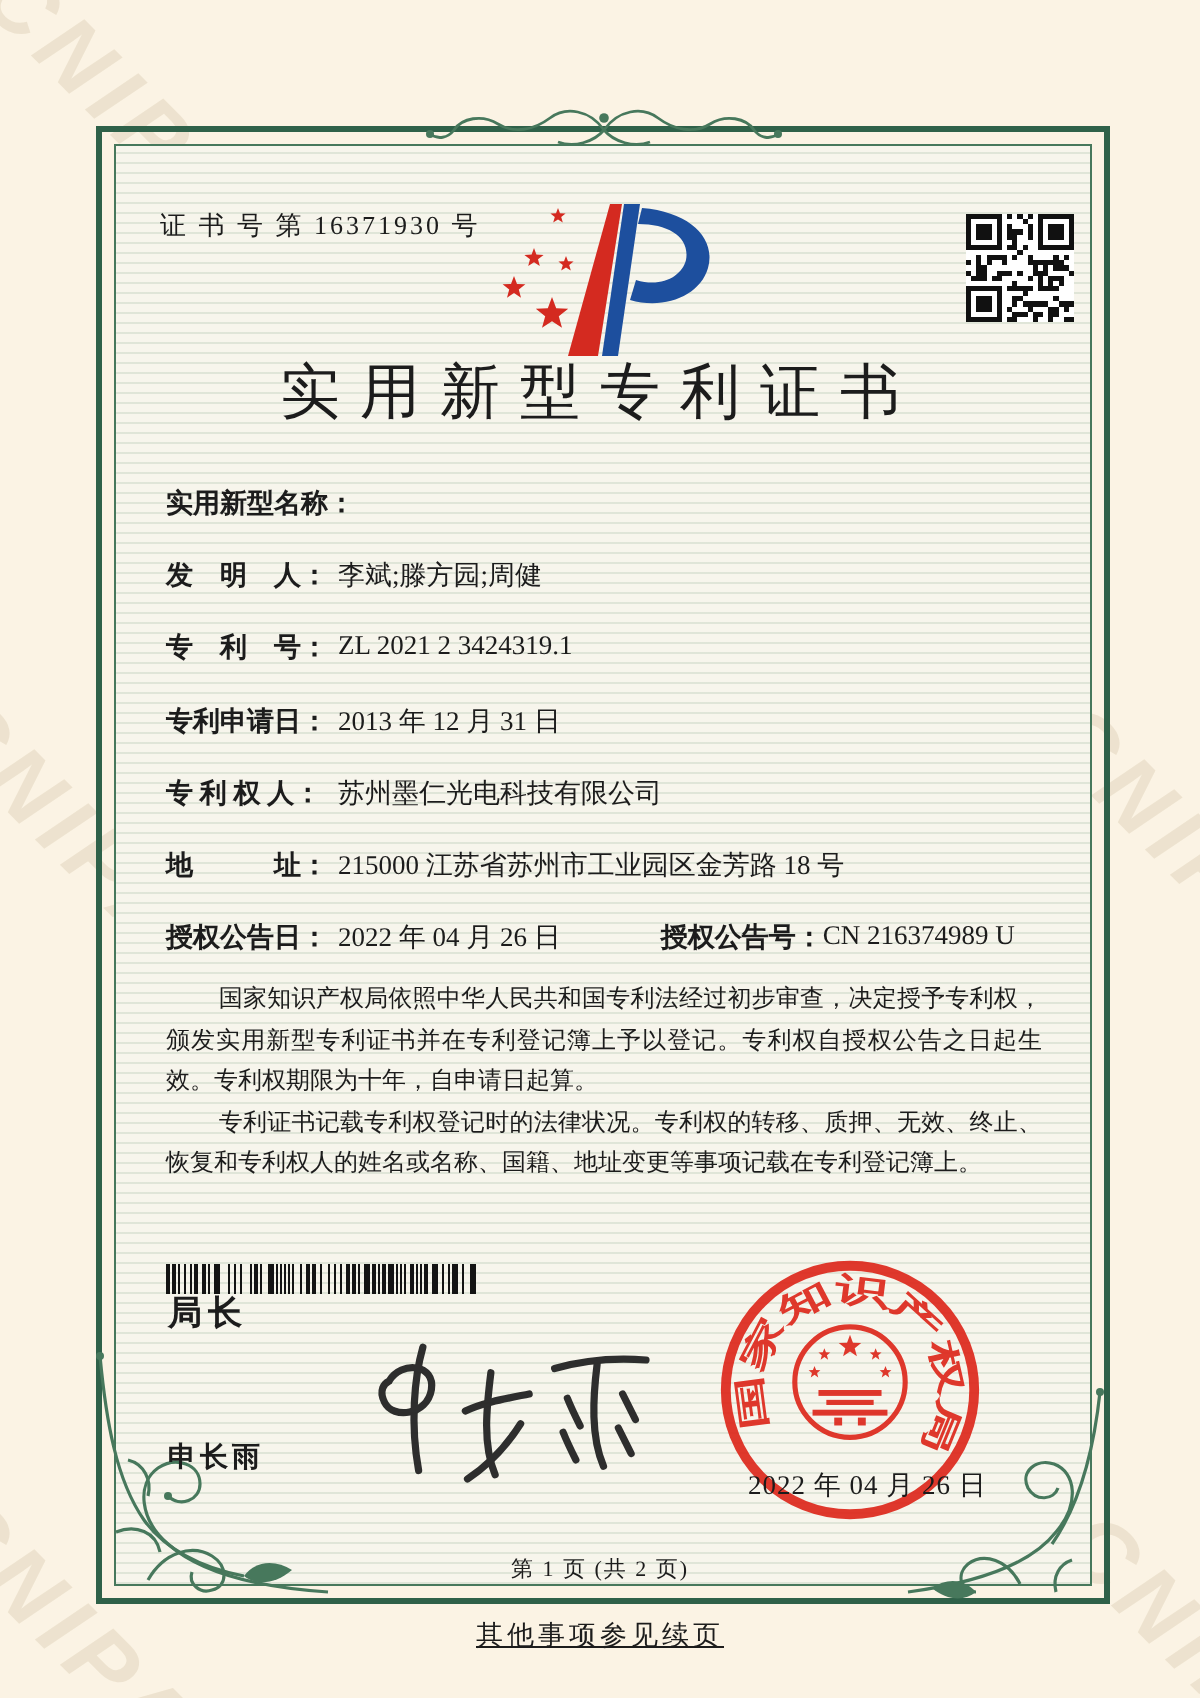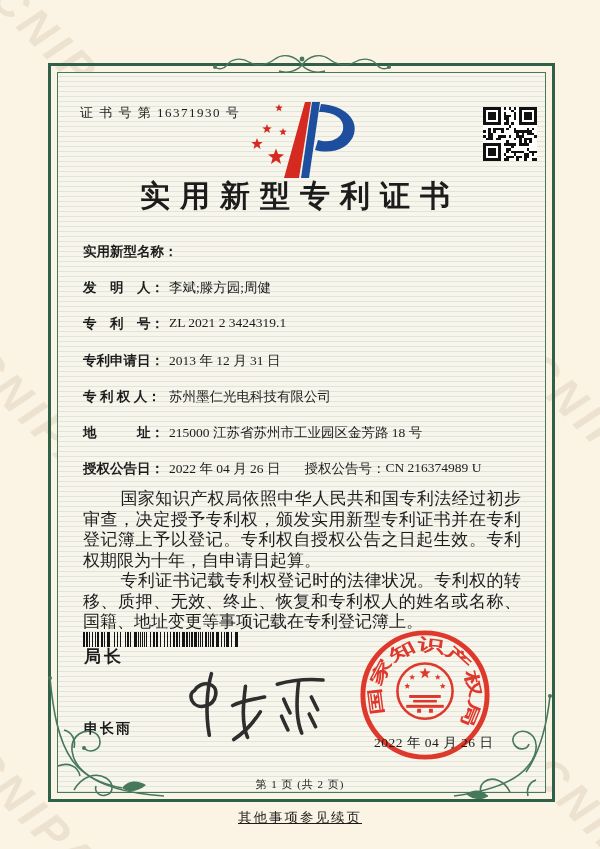--- a/index.html
+++ b/index.html
@@ -27,30 +27,30 @@
     background:
       repeating-linear-gradient(0deg, rgba(130,165,135,.20) 0 1px, rgba(0,0,0,0) 1px 5px),
       var(--inner_paper,#f7f5ec);
     z-index:2;
   }
   .ornament{position:absolute;z-index:3;}
   .cert-no{position:absolute;left:80px;top:104px;font-size:13px;letter-spacing:1.5px;z-index:4;}
   .logo{position:absolute;left:242px;top:98px;z-index:4;}
   .title{
     position:absolute;left:50px;right:50px;top:176px;text-align:center;
-    font-size:30px;font-weight:bold;letter-spacing:10px;z-index:4;
+    font-size:30px;font-weight:normal;letter-spacing:10px;z-index:4;
   }
   .qr{position:absolute;left:483px;top:107px;width:54px;height:54px;z-index:4;}
   .fields{position:absolute;left:83px;top:243px;width:440px;z-index:4;}
   .row{display:flex;align-items:flex-start;height:36.2px;font-size:13.5px;}
   .lbl{flex:0 0 auto;min-width:86px;font-weight:600;white-space:pre;}
   .val{white-space:pre;}
-  .val2l{margin-left:24px;font-weight:400;white-space:pre;}
+  .val2l{margin-left:50px;font-weight:700;white-space:pre;}
   .paras{position:absolute;left:83px;top:489px;width:438px;z-index:4;
-    font-size:17px;line-height:20.5px;text-align:justify;}
+    font-size:12px;line-height:20.5px;text-align:justify;}
   .paras p{margin:0;text-indent:2.2em;}
   .barcode{position:absolute;left:83px;top:632px;z-index:4;}
   .sig-title{position:absolute;left:84px;top:645px;font-family:"Liberation Sans","DejaVu Sans",sans-serif;
     font-weight:bold;font-size:17px;letter-spacing:3px;z-index:4;}
   .sig-name{position:absolute;left:84px;top:720px;font-family:"Liberation Sans","DejaVu Sans",sans-serif;
     font-weight:bold;font-size:14px;letter-spacing:2px;z-index:4;}
   .signature{position:absolute;left:175px;top:663px;z-index:5;}
   .seal{position:absolute;left:356px;top:626px;width:138px;height:138px;z-index:5;opacity:.9;}
   .seal-date{position:absolute;left:374px;top:734px;font-size:13.5px;letter-spacing:.5px;z-index:6;white-space:pre;}
   .page-num{position:absolute;left:50px;right:50px;top:777px;text-align:center;font-size:11px;

